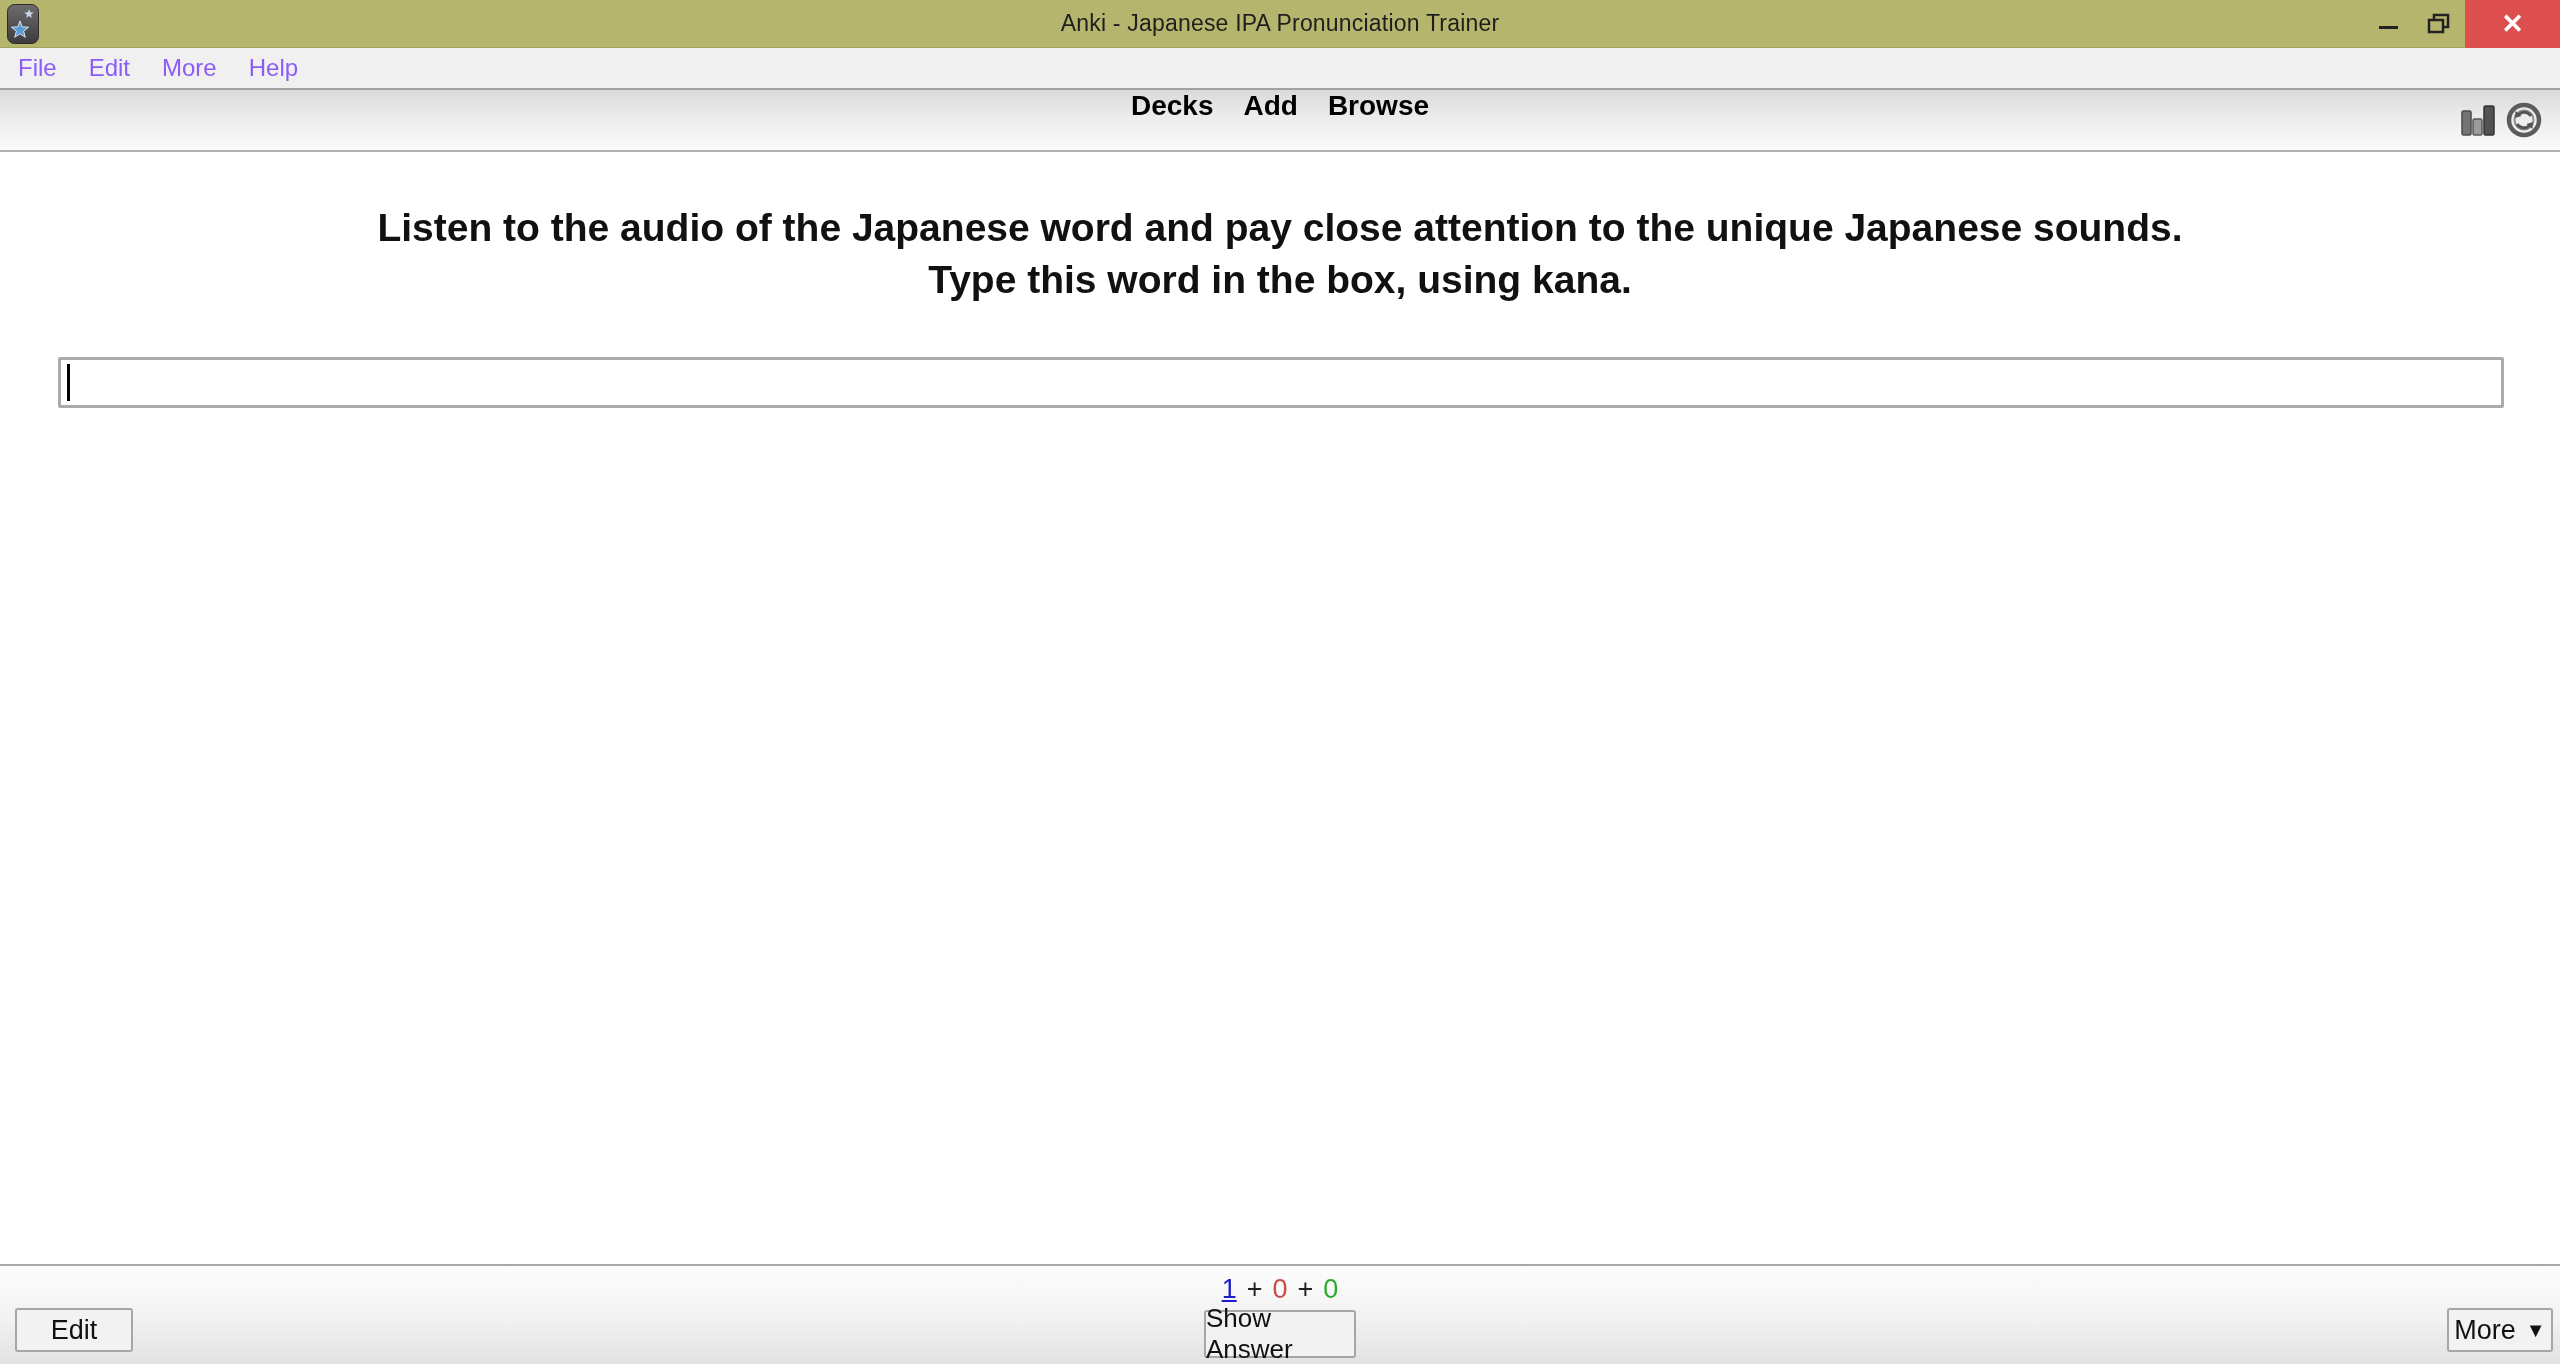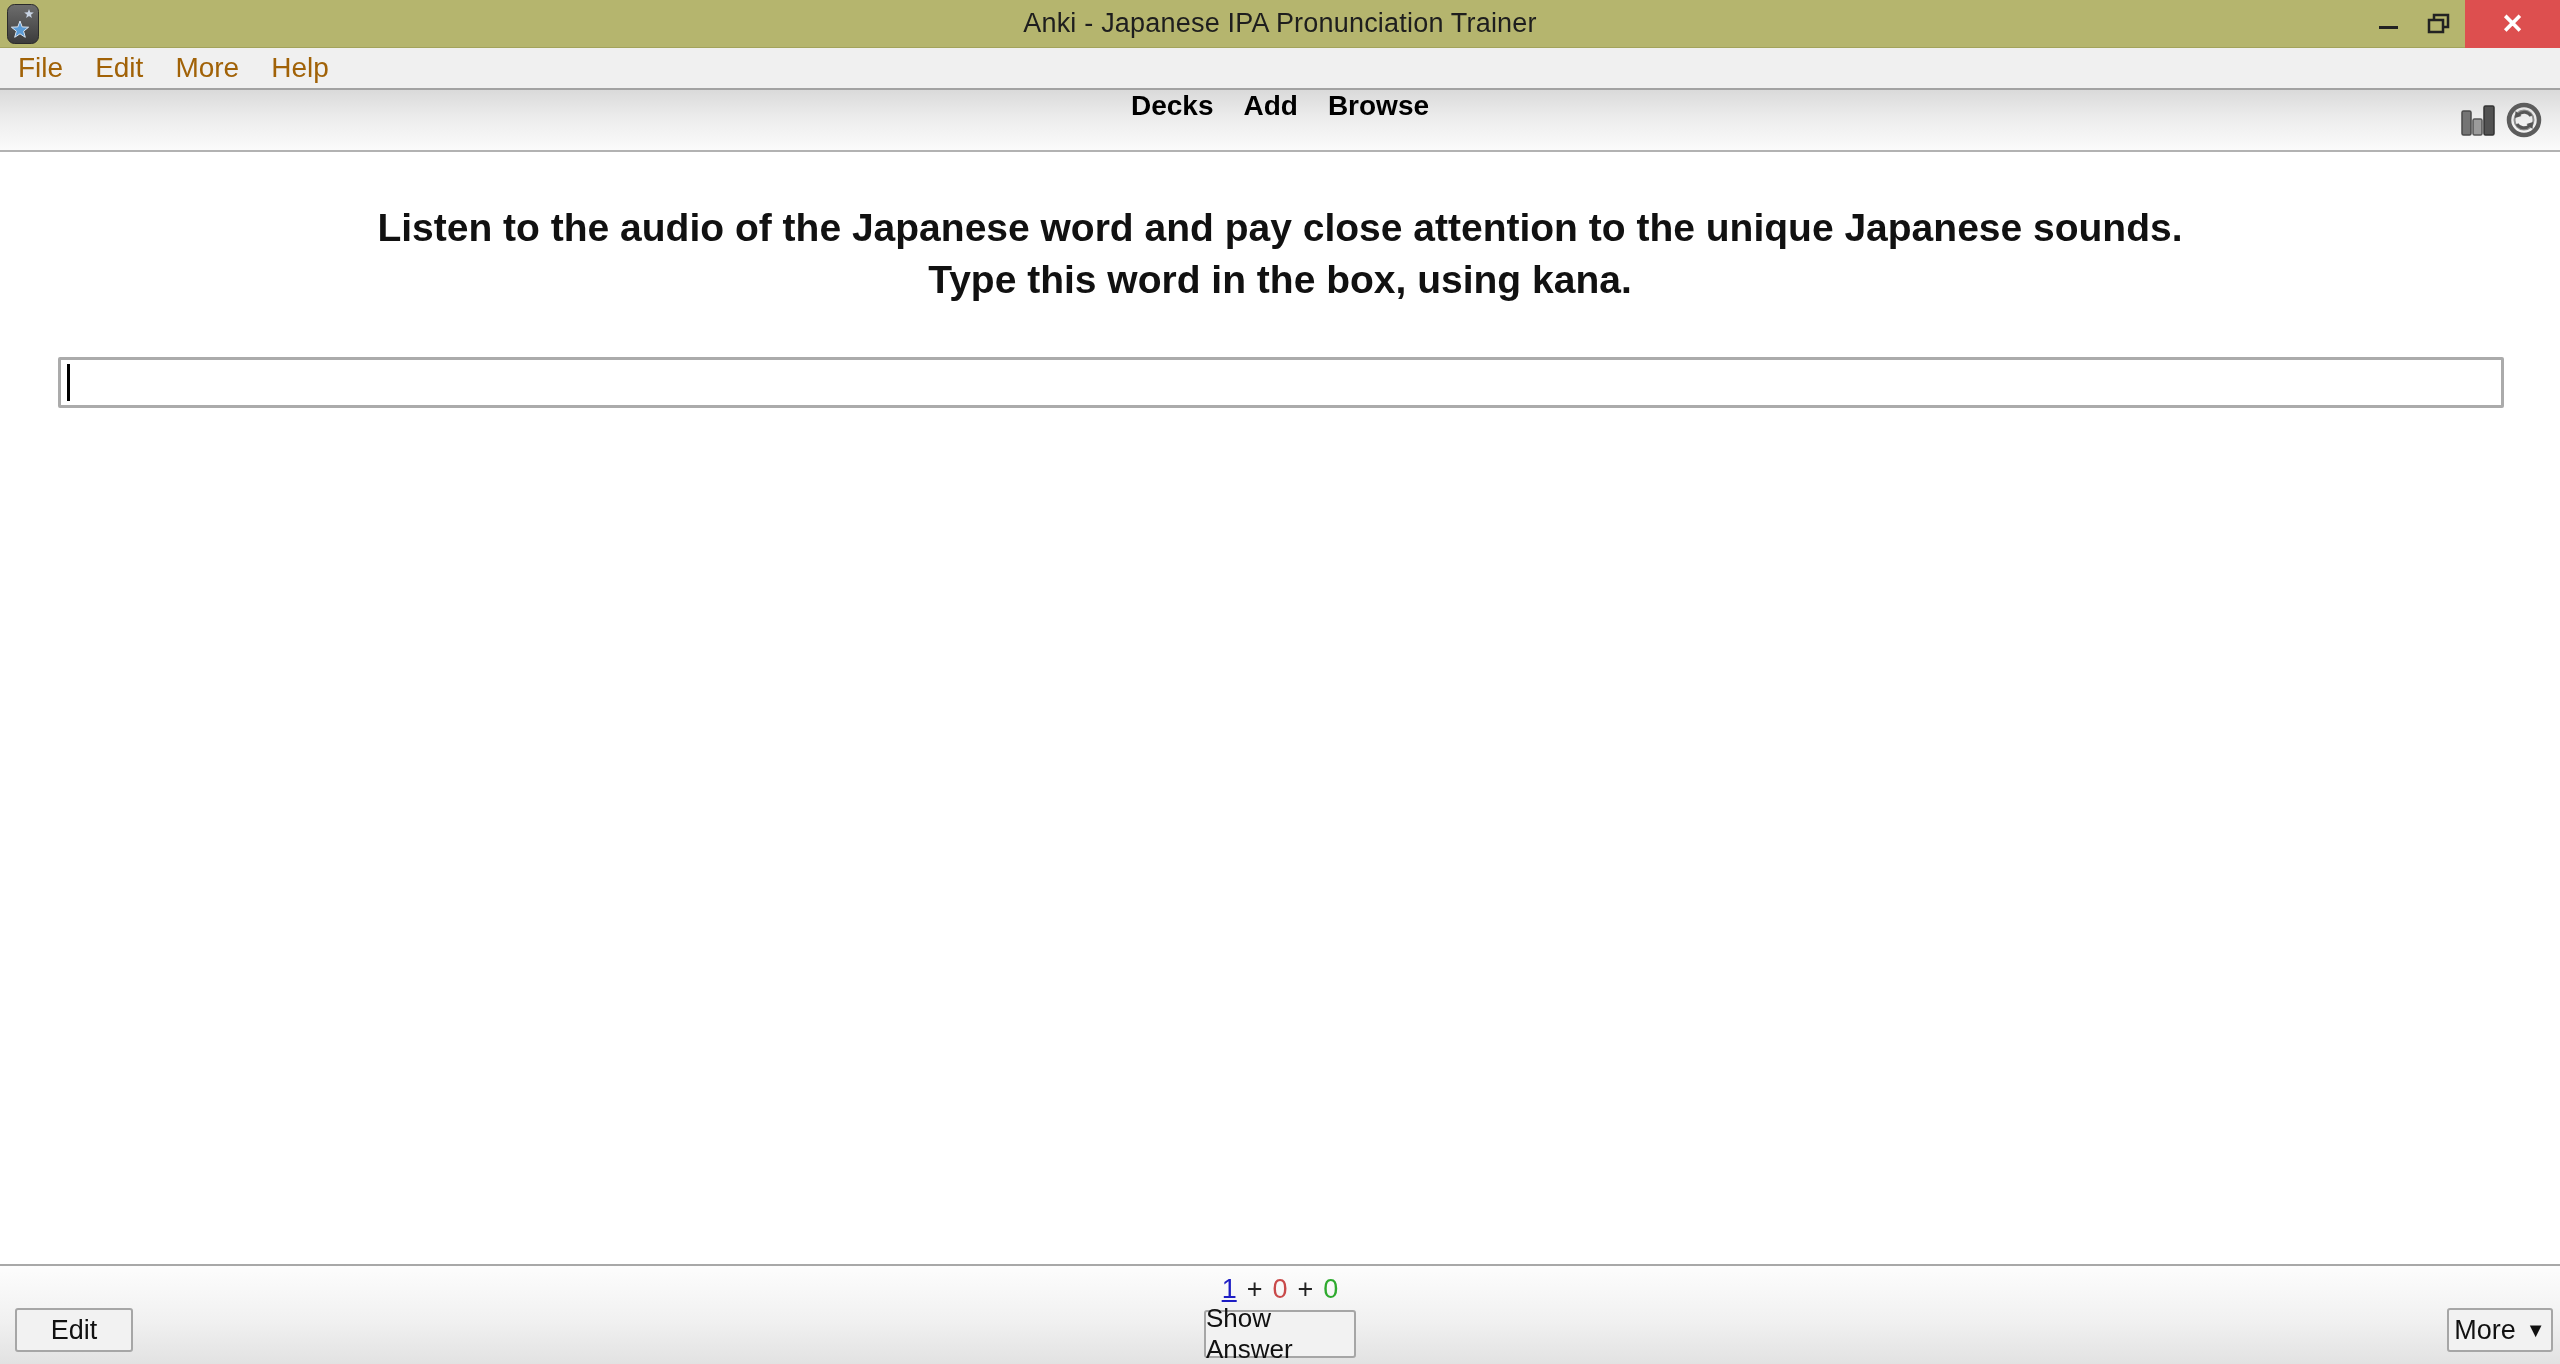--- a/index.html
+++ b/index.html
@@ -9,38 +9,38 @@
   .window { width:2560px; height:1364px; display:flex; flex-direction:column; position:relative; }
 
   
   .titlebar {
     height:48px; flex:0 0 48px;
     background:#b5b56e;
     border-bottom:1px solid #a3a35c;
     position:relative;
     display:flex; align-items:center; justify-content:center;
   }
-  .window-title { font-size:27px; color:#1e1e1e; letter-spacing:0.2px; }
+  .window-title { font-size:23px; color:#1e1e1e; letter-spacing:0.2px; }
   .app-icon { position:absolute; left:7px; top:4px; width:32px; height:40px; }
   .window-controls { position:absolute; right:0; top:0; height:48px; display:flex; align-items:stretch; }
   .win-btn { display:flex; align-items:center; justify-content:center; cursor:default; }
   .btn-min { width:50px; }
   .btn-min .dash { width:19px; height:3px; background:#222; margin-top:6px; }
   .btn-restore { width:52px; }
   .btn-close {
     width:95px; background:#dd4f4f; color:#fff;
     font-size:27px; font-weight:bold;
   }
 
   
   .menubar {
     height:40px; flex:0 0 40px; background:#f0f0f0;
     display:flex; align-items:center; padding-left:2px;
   }
-  .menu-item { font-size:28px; color:#a16207; padding:4px 16px; }
+  .menu-item { font-size:24px; color:#8b5cf6; padding:4px 16px; }
 
   
   .toolbar {
     height:64px; flex:0 0 64px;
     border-top:2px solid #a2a2a2;
     border-bottom:2px solid #b2b2b2;
     background:linear-gradient(180deg, #dadada 0%, #ececec 45%, #fbfbfb 100%);
     position:relative;
     display:flex; align-items:flex-start; justify-content:center; gap:30px;
   }

